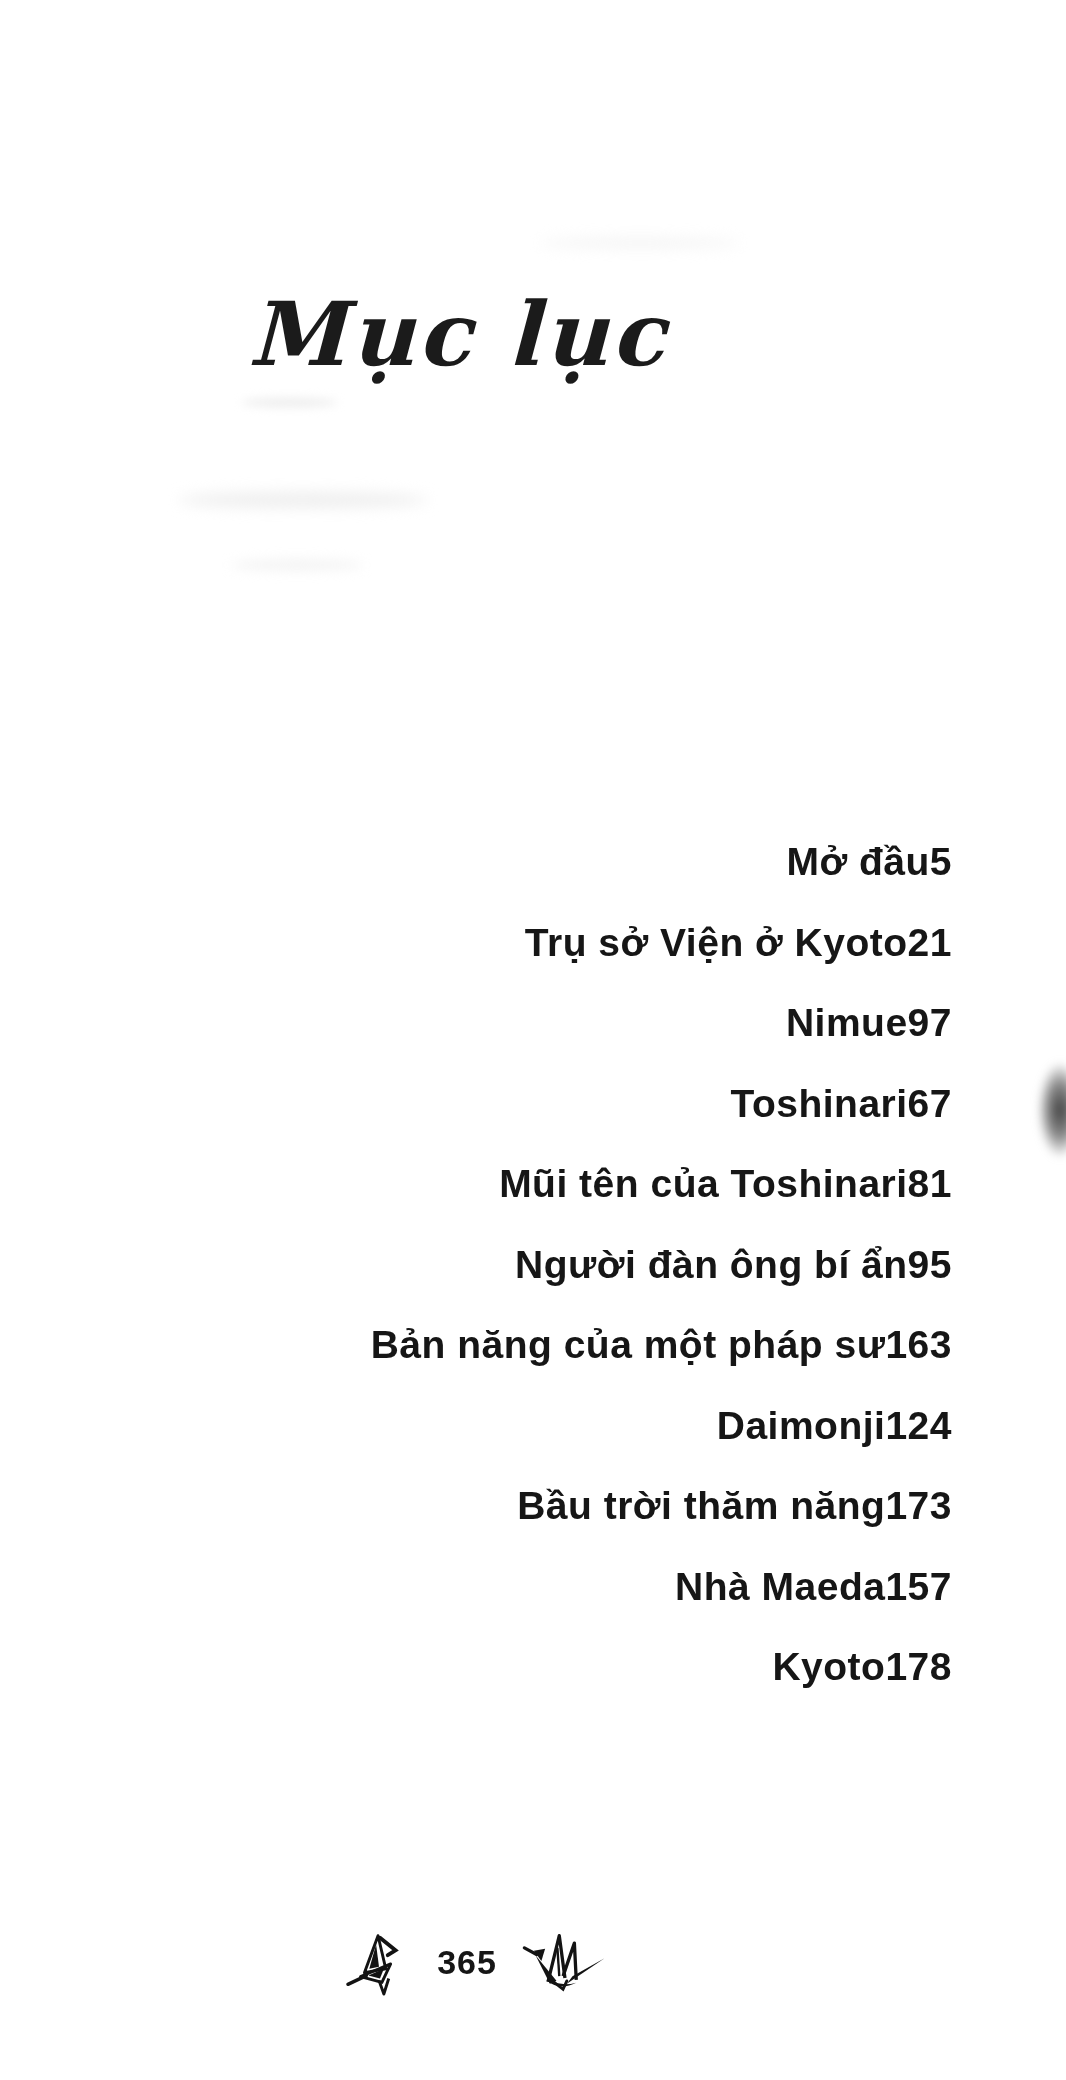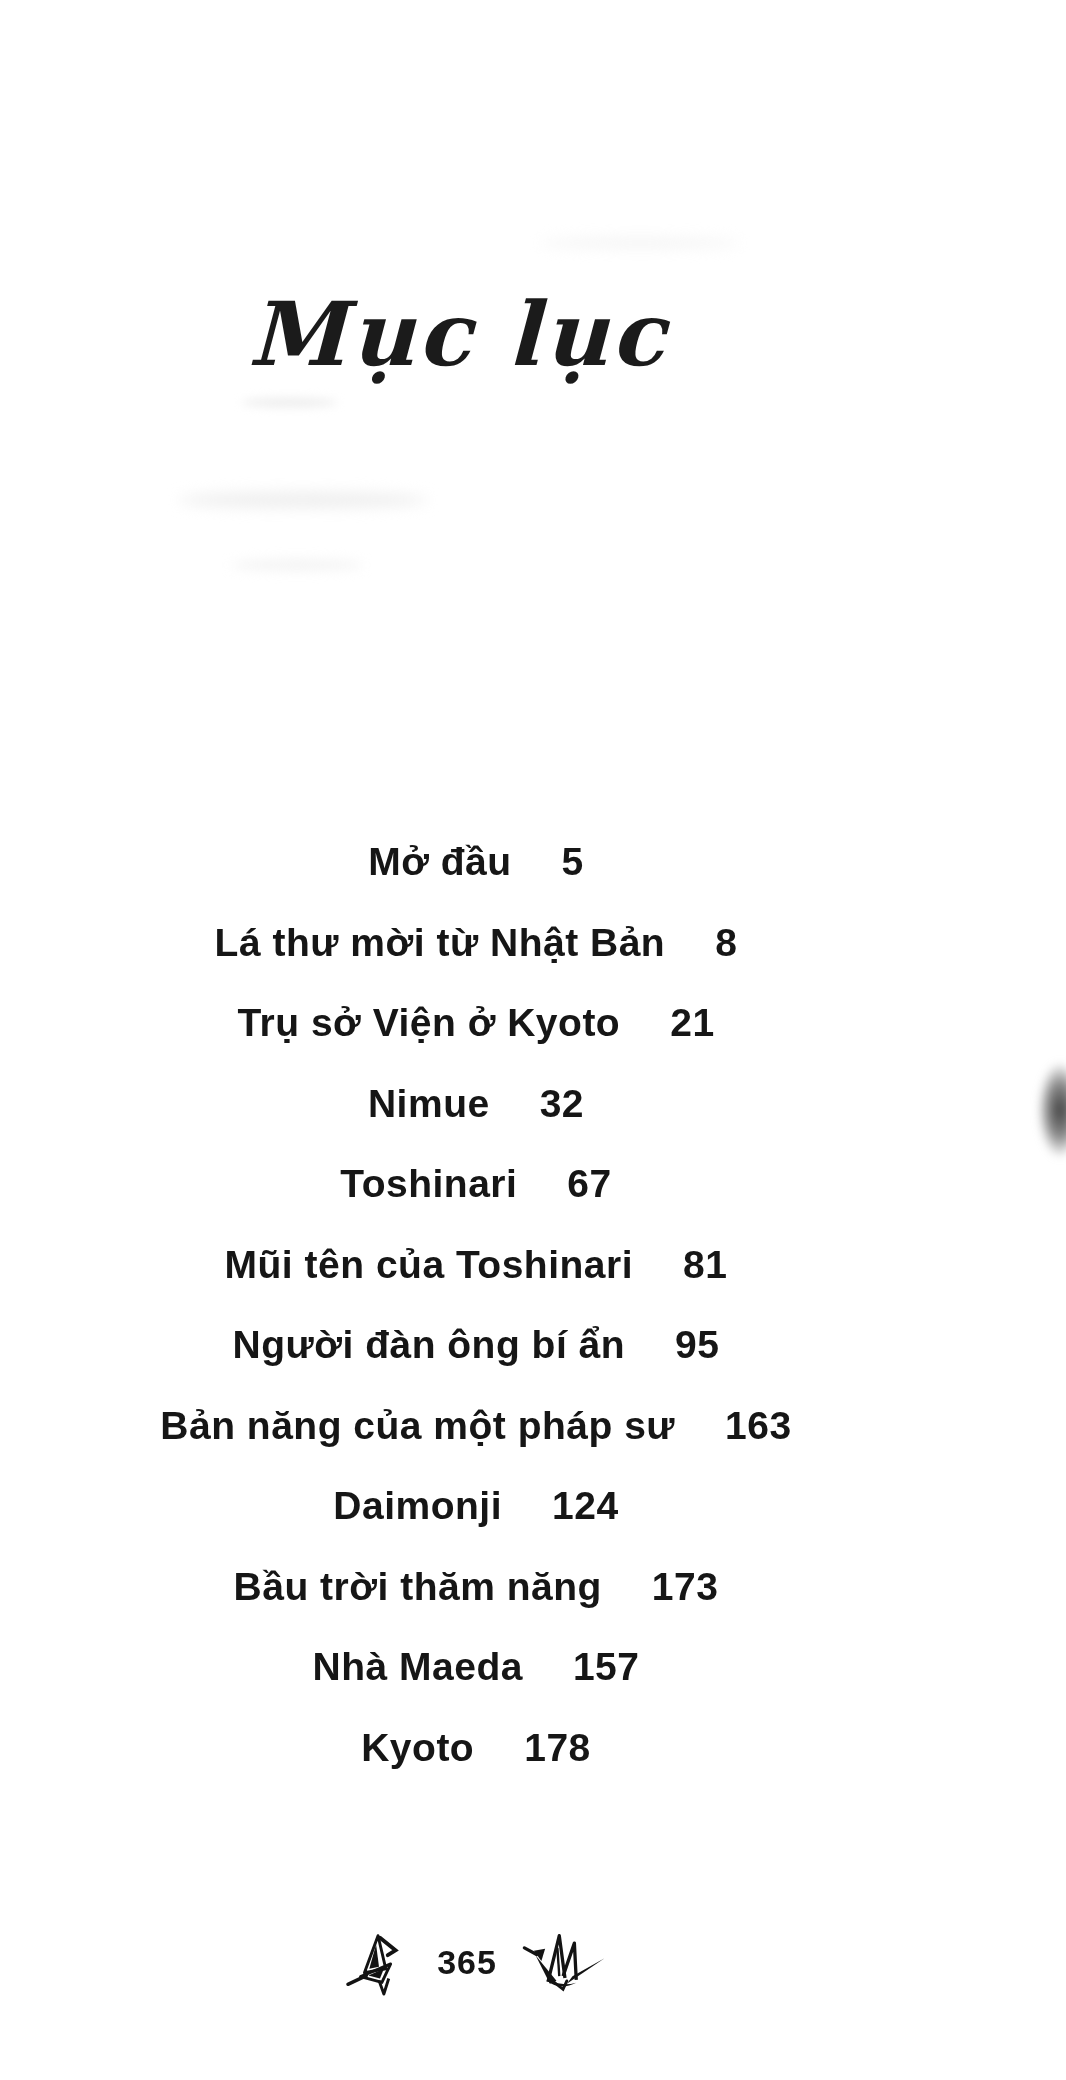--- a/index.html
+++ b/index.html
@@ -36,22 +36,21 @@
     left: 0;
     width: 952px;
     display: flex;
     flex-direction: column;
   }
 
   .toc-row {
     height: 80.5px;
     display: flex;
     align-items: center;
-    justify-content: center;
-    gap: 50px;
+    justify-content: flex-end;
   }
 
   .toc-label, .toc-page {
     font-size: 39px;
     font-weight: 700;
     letter-spacing: 0.5px;
     white-space: nowrap;
     color: #161616;
   }
 
@@ -110,30 +109,26 @@
 
   <div class="smudge smudge-a"></div>
   <div class="smudge smudge-b"></div>
 
   <div class="toc-list">
       <div class="toc-row">
       <span class="toc-label">Mở đầu</span>
       <span class="toc-page">5</span>
     </div>
       <div class="toc-row">
-      <span class="toc-label">Lá thư mời từ Nhật Bản</span>
-      <span class="toc-page">8</span>
-    </div>
-      <div class="toc-row">
       <span class="toc-label">Trụ sở Viện ở Kyoto</span>
       <span class="toc-page">21</span>
     </div>
       <div class="toc-row">
       <span class="toc-label">Nimue</span>
-      <span class="toc-page">32</span>
+      <span class="toc-page">97</span>
     </div>
       <div class="toc-row">
       <span class="toc-label">Toshinari</span>
       <span class="toc-page">67</span>
     </div>
       <div class="toc-row">
       <span class="toc-label">Mũi tên của Toshinari</span>
       <span class="toc-page">81</span>
     </div>
       <div class="toc-row">

